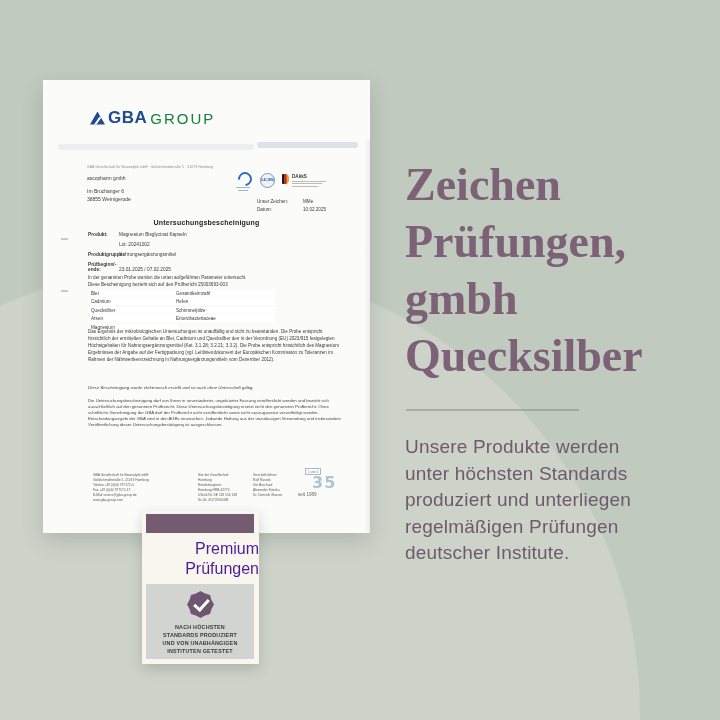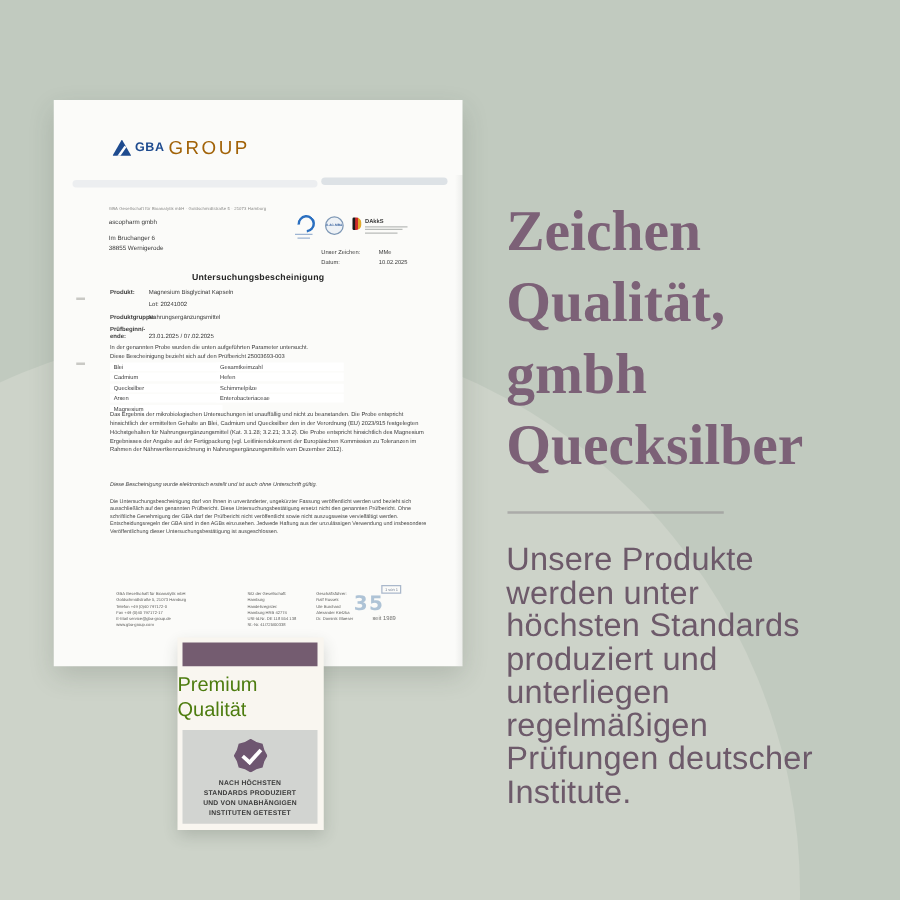--- a/index.html
+++ b/index.html
@@ -13,22 +13,22 @@
        box-shadow:0 8px 20px rgba(50,60,50,.18);}
   .doc::after{content:'';position:absolute;right:0;top:60px;bottom:0;width:6px;
               background:linear-gradient(to right,rgba(0,0,0,0),rgba(110,120,115,.10));}
   .doc *{position:absolute;}
   .doc-logo{left:47px;top:30px;height:16px;display:flex;align-items:center;gap:3px;}
   .doc-logo *{position:static;}
   .logo-tri{width:15px;height:13px;background:#1e4b8f;
             clip-path:polygon(0 100%,50% 0,100% 100%);position:relative;}
   .logo-tri::after{content:'';position:absolute;left:6px;top:4px;width:2px;height:12px;
                    background:#fff;transform:rotate(35deg);}
-  .logo-gba{font-size:10px;font-weight:bold;color:#1e4b8f;letter-spacing:.5px;}
-  .logo-group{font-size:15px;color:#a16207;letter-spacing:2px;}
+  .logo-gba{font-size:17px;font-weight:bold;color:#1e4b8f;letter-spacing:.5px;}
+  .logo-group{font-size:15px;color:#15803d;letter-spacing:2px;}
   .band1{left:15px;top:64px;width:196px;height:6px;background:#eceef0;border-radius:3px;}
   .band2{left:214px;top:62px;width:101px;height:6px;background:#dde2e6;border-radius:3px;}
   .fold{width:7px;height:1.5px;background:#c9c9c5;}
   .sender{left:44px;top:85px;font-size:3.4px;color:#8a8a88;letter-spacing:.1px;}
   .rcp-name{left:44px;top:95px;font-size:5px;color:#3b3b3b;}
   .rcp-street{left:44px;top:108px;font-size:5px;color:#3b3b3b;}
   .rcp-city{left:44px;top:115.5px;font-size:5px;color:#3b3b3b;}
   .acc{left:193px;top:90px;width:120px;height:26px;}
   .acc *{position:absolute;}
   .qs-circle{left:2px;top:2px;width:10px;height:10px;border:2px solid #2a6fc0;border-radius:50%;
@@ -62,46 +62,46 @@
   .pcol div{position:static;background:#ffffff;width:84px;padding:1px 3px;margin-bottom:1.4px;}
   .pcol-r div{width:96px;}
   .result{left:45px;top:249px;width:253px;font-size:4.6px;line-height:6.9px;color:#3b3b3b;}
   .enote{left:45px;top:305px;font-size:4.4px;font-style:italic;color:#464646;width:253px;}
   .disclaimer{left:45px;top:318px;width:256px;font-size:4.3px;line-height:5.9px;color:#464646;}
   .fcol{top:393px;font-size:3.3px;line-height:4.9px;color:#5a5a58;}
   .fcol div{position:static;}
   .fcol1{left:50px;width:100px;} .fcol2{left:155px;width:52px;} .fcol3{left:210px;width:44px;}
   .page-label{left:262px;top:388px;font-size:3.2px;color:#6f7e95;border:.5px solid #aab8cb;
               padding:.5px 2px;}
-  .anniv-num{left:240px;top:393px;font-size:16px;font-weight:bold;color:#aec3d6;
+  .anniv-num{left:269px;top:393px;font-size:16px;font-weight:bold;color:#aec3d6;
              font-family:"DejaVu Sans",sans-serif;letter-spacing:1px;}
   .anniv-cap{left:255px;top:412px;font-size:4.6px;color:#6b6b69;}
 
   
   .badge{position:absolute;left:142px;top:510px;width:117px;height:154px;background:#f9f6f0;
          box-shadow:0 5px 12px rgba(50,60,50,.20);}
   .badge-bar{position:absolute;left:4px;top:4px;width:108px;height:19px;background:#745c70;}
-  .badge-title{position:absolute;left:0;top:29px;width:100%;text-align:left;font-size:16px;
-               line-height:20px;color:#4d7c0f;}
+  .badge-title{position:absolute;left:0;top:29px;width:100%;text-align:right;font-size:16px;
+               line-height:20px;color:#4c1d95;}
   .badge-gray{position:absolute;left:4px;top:74px;width:108px;height:75px;background:#d2d4d1;}
   .seal{position:absolute;left:41px;top:7px;width:27px;height:27px;background:#6e5670;
         clip-path:polygon(100% 50%,90.7% 66.8%,85.4% 85.4%,66.8% 90.7%,50% 100%,33.2% 90.7%,
         14.6% 85.4%,9.3% 66.8%,0 50%,9.3% 33.2%,14.6% 14.6%,33.2% 9.3%,50% 0,66.8% 9.3%,
         85.4% 14.6%,90.7% 33.2%);}
   .seal::after{content:'';position:absolute;left:7px;top:8px;width:12px;height:6px;
                border-left:3px solid #fff;border-bottom:3px solid #fff;transform:rotate(-48deg);}
   .badge-caps{position:absolute;left:0;top:40px;width:100%;text-align:center;font-size:5.4px;
               line-height:7.9px;font-weight:bold;letter-spacing:.2px;color:#3a3a3a;}
 
   
   .heading{position:absolute;left:405px;top:156px;font-family:"Liberation Serif",serif;
            font-weight:bold;font-size:46px;line-height:57px;color:#7c6177;}
   .divider{position:absolute;left:406px;top:409px;width:173px;height:2px;background:#8f8a8e;
            opacity:.55;}
-  .rp-body{position:absolute;left:405px;top:434px;width:252px;font-size:26px;line-height:26.5px;
+  .rp-body{position:absolute;left:405px;top:434px;width:252px;font-size:19px;line-height:26.5px;
            color:#6d5a6a;letter-spacing:.2px;}
 </style>
 </head>
 <body>
 
 <div class="canvas">
   <div class="bg-circle"></div>
 
   <div class="doc">
     <div class="doc-logo">
@@ -201,34 +201,34 @@
     </div>
     <div class="page-label">1 von 1</div>
     <div class="anniv-num">35</div>
     <div class="anniv-cap">seit 1989</div>
   </div>
 
   <div class="badge">
     <div class="badge-bar"></div>
     <div class="badge-title">
       <div>Premium</div>
-      <div>Qualität</div>
+      <div>Prüfungen</div>
     </div>
     <div class="badge-gray">
       <div class="seal"></div>
       <div class="badge-caps">
         <div>NACH HÖCHSTEN</div>
         <div>STANDARDS PRODUZIERT</div>
         <div>UND VON UNABHÄNGIGEN</div>
         <div>INSTITUTEN GETESTET</div>
       </div>
     </div>
   </div>
 
   <div class="heading">
     <div>Zeichen</div>
-    <div>Qualität,</div>
+    <div>Prüfungen,</div>
     <div>gmbh</div>
     <div>Quecksilber</div>
   </div>
   <div class="divider"></div>
   <div class="rp-body">Unsere Produkte werden unter höchsten Standards produziert und unterliegen regelmäßigen Prüfungen deutscher Institute.</div>
 </div>
 
 </body></html>

